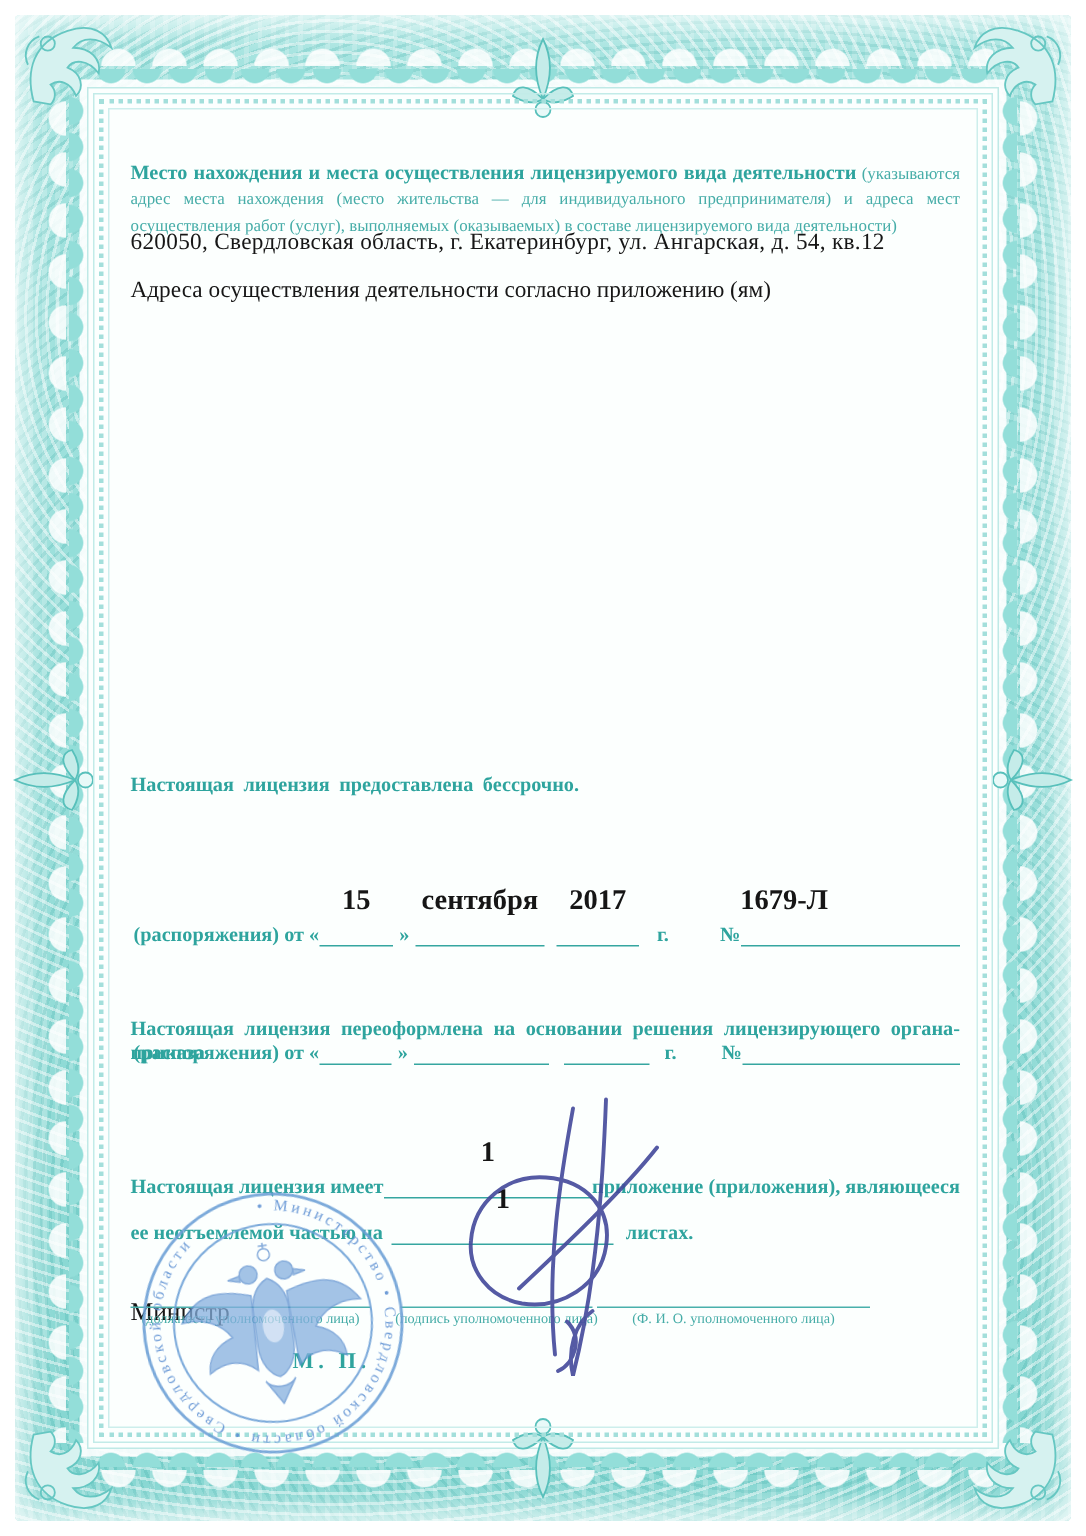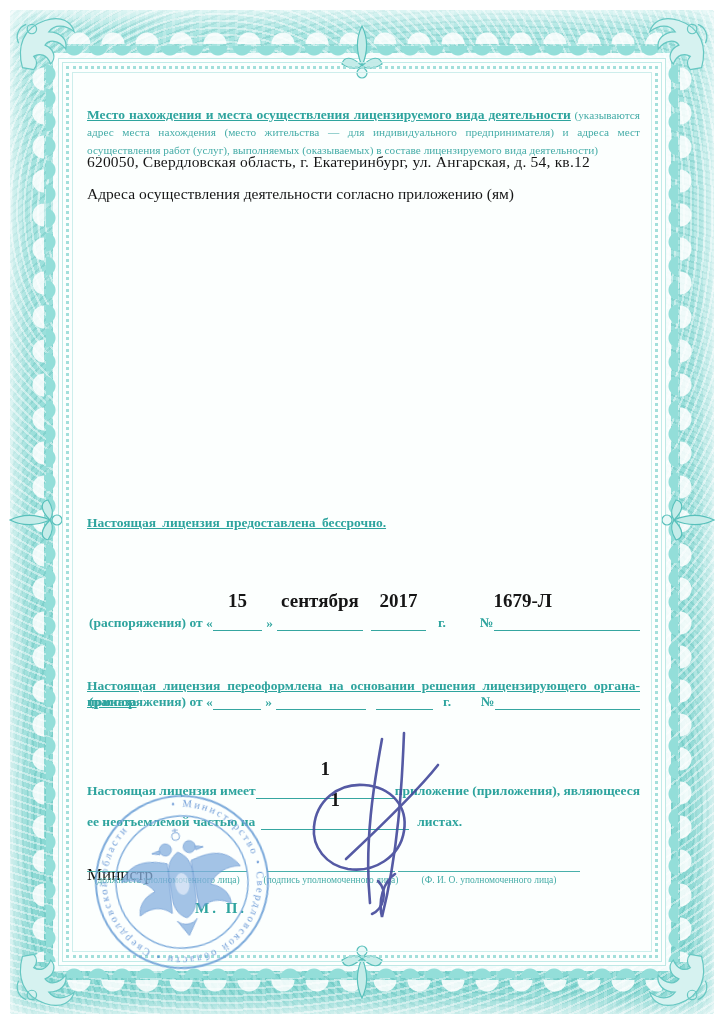--- a/index.html
+++ b/index.html
@@ -49,21 +49,21 @@
     background:radial-gradient(circle at 0 50%, rgba(255,255,255,.85) 11px, rgba(255,255,255,0) 12px);
     background-size:16px 34px; background-repeat:repeat-y;}
   .frame{position:absolute; z-index:5; pointer-events:none;}
   .frame-outer{inset:62px; border:1.5px solid #c2ebe8;}
   .frame-pearl{inset:66px; border:3px dotted #a3dfdb;}
   .frame-inner{inset:72px; border:1px solid #cdeeec;}
   .orn{position:absolute; z-index:4; pointer-events:none;}
   
   .content{position:absolute; left:87px; top:0; width:553px; height:100%; z-index:6;}
   .abs{position:absolute; left:0; right:0;}
-  .teal-bold{color:#2ea49e; font-weight:bold;text-decoration:underline;}
+  .teal-bold{color:#2ea49e; font-weight:bold;}
   .black-bold{color:#161616; font-weight:normal;}
   .heading{top:92px; font-size:13.5px; line-height:1.3; text-align:justify;}
   .heading .note{font-size:11.3px; font-weight:normal; color:#46ada8;}
   .address-line{top:137px; font-size:15.5px; letter-spacing:.2px;}
   .activity-line{top:169px; font-size:15.5px;}
   .termless-line{top:501px; font-size:13.5px; word-spacing:3px;}
   .justline{font-size:13.5px; text-align:justify; text-align-last:justify;}
   .granted-intro{top:566px;}
   .reissued-intro{top:664px;}
   .fillrow{display:flex; align-items:flex-end; font-size:13.5px; color:#2ea49e; font-weight:bold; white-space:nowrap;}

